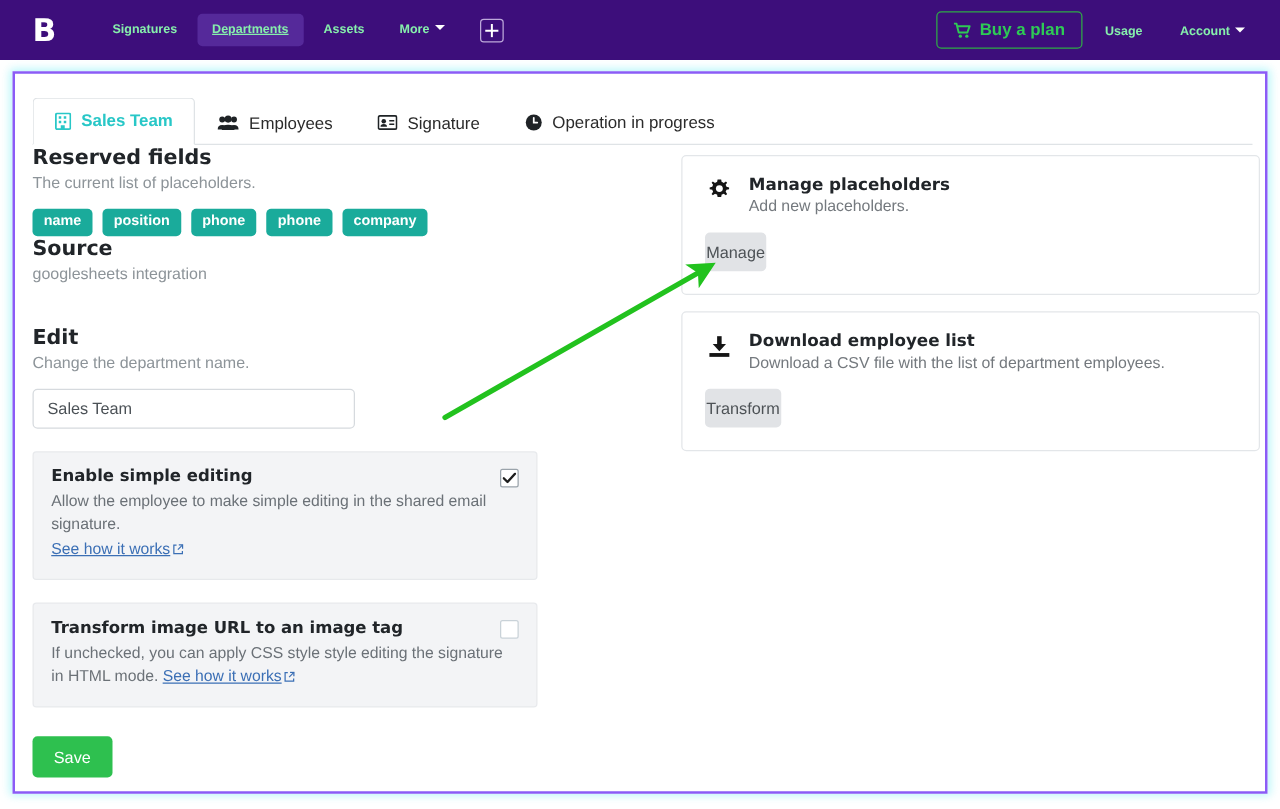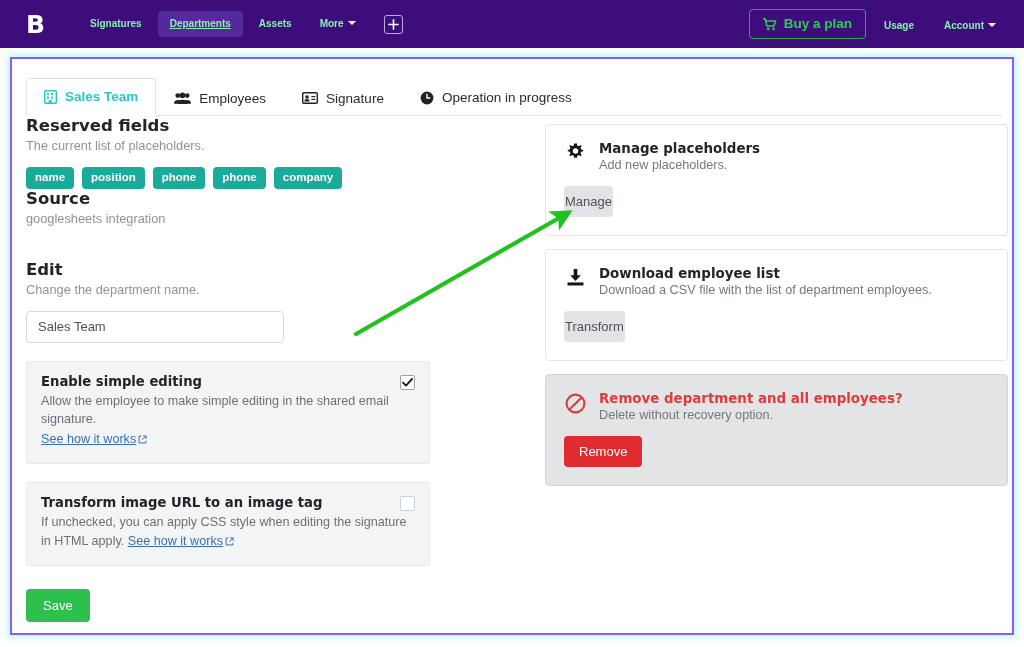--- a/index.html
+++ b/index.html
@@ -480,21 +480,21 @@
         <span class="chk">
           <svg width="11" height="9" viewBox="0 0 11 9">
             <path d="M1 4.6 L4 7.6 L10 1" fill="none" stroke="#1d1d1d" stroke-width="1.9" stroke-linecap="round" stroke-linejoin="round"></path>
           </svg>
         </span>
       </div>
 
       
       <div class="optbox">
         <p class="opt-title">Transform image URL to an image tag</p>
-        <p class="opt-desc"><span>If unchecked, you can apply CSS style when editing the signature in HTML apply. </span><a class="inline-link">See how it works</a><span class="ext-ico"><svg width="9" height="9" viewBox="0 0 10 10">
+        <p class="opt-desc"><span>If unchecked, you can apply CSS style style editing the signature in HTML mode. </span><a class="inline-link">See how it works</a><span class="ext-ico"><svg width="9" height="9" viewBox="0 0 10 10">
                 <path d="M3.6 1.2 H1.2 V8.8 H8.8 V6.4" fill="none" stroke="#3b6fb5" stroke-width="1.1"></path>
                 <path d="M5.6 1 H9 V4.4" fill="none" stroke="#3b6fb5" stroke-width="1.1"></path>
                 <path d="M9 1 L4.8 5.2" stroke="#3b6fb5" stroke-width="1.1"></path>
               </svg></span></p>
         <span class="chk unchecked"></span>
       </div>
 
       <button class="btn btn-save">Save</button>
     </div>
 
@@ -530,37 +530,20 @@
           <div>
             <p class="card-title">Download employee list</p>
             <p class="card-desc">Download a CSV file with the list of department employees.</p>
           </div>
         </div>
         <div class="card-actions">
           <button class="btn btn-grey">Transform</button>
         </div>
       </div>
 
-      <div class="card danger">
-        <div class="card-head">
-          <div class="card-ico">
-            <svg width="21" height="21" viewBox="0 0 22 22">
-              <circle cx="11" cy="11" r="9.3" fill="none" stroke="#e03b3b" stroke-width="2.2"></circle>
-              <path d="M4.6 17.4 L17.4 4.6" stroke="#e03b3b" stroke-width="2.2" stroke-linecap="round"></path>
-            </svg>
-          </div>
-          <div>
-            <p class="card-title">Remove department and all employees?</p>
-            <p class="card-desc">Delete without recovery option.</p>
-          </div>
-        </div>
-        <div class="card-actions">
-          <button class="btn btn-danger">Remove</button>
-        </div>
-      </div>
 
     </div>
   </div>
 </div>
 
 <svg class="arrow-layer" viewBox="0 0 1024 647">
   <defs>
     <marker id="arrowhead" markerWidth="5.2" markerHeight="5.2" refX="3.4" refY="2.6" orient="auto">
       <path d="M0,0 L5.2,2.6 L0,5.2 L1.3,2.6 z" fill="#22c21e"></path>
     </marker>

